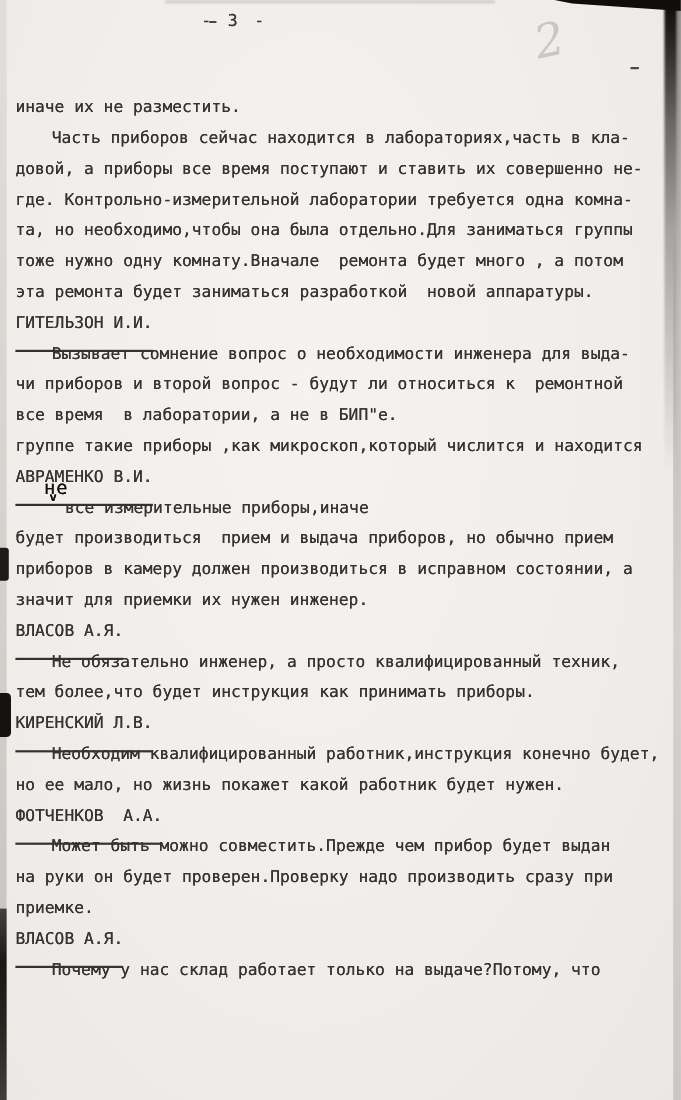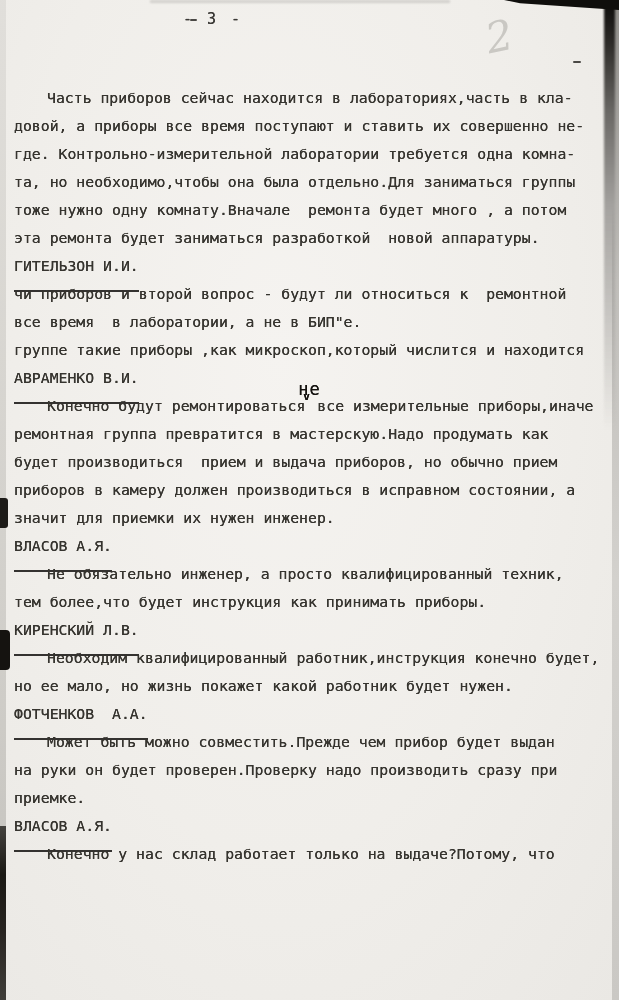--- a/index.html
+++ b/index.html
@@ -92,43 +92,44 @@
   <div class="top-wedge"></div>
   <div class="top-smudge"></div>
   <div class="speck s1"></div>
   <div class="speck s2"></div>
 
   <div class="page-number">- 3 -</div>
 
   <div class="hw-mark">2</div>
 
   <div class="text-block">
+      <div class="line">иначе их не разместить.</div>
       <div class="line indent">Часть приборов сейчас находится в лабораториях,часть в кла-</div>
       <div class="line">довой, а приборы все время поступают и ставить их совершенно не-</div>
       <div class="line">где. Контрольно-измерительной лаборатории требуется одна комна-</div>
       <div class="line">та, но необходимо,чтобы она была отдельно.Для заниматься группы</div>
       <div class="line">тоже нужно одну комнату.Вначале  ремонта будет много , а потом</div>
       <div class="line">эта ремонта будет заниматься разработкой  новой аппаратуры.</div>
       <div class="line heading"><span class="hl">ГИТЕЛЬЗОН И.И.</span></div>
+      <div class="line indent">Вызывает сомнение вопрос о необходимости инженера для выда-</div>
       <div class="line">чи приборов и второй вопрос - будут ли относиться к  ремонтной</div>
       <div class="line">все время  в лаборатории, а не в БИП"е.</div>
       <div class="line">группе такие приборы ,как микроскоп,который числится и находится</div>
       <div class="line heading"><span class="hl">АВРАМЕНКО В.И.</span></div>
-      <div class="line indent"><span>Конечно будут ремонтироваться</span><span class="ins-anchor"><span class="ins-word">не</span><span class="ins-caret">v</span></span><span>все измерительные приборы,иначе</span></div>
-      <div class="line">ремонтная группа превратится в мастерскую.Надо продумать как</div>
+      <div class="line indent"><span class="ins-anchor"><span class="ins-word">не</span><span class="ins-caret">v</span></span><span>все измерительные приборы,иначе</span></div>
       <div class="line">будет производиться  прием и выдача приборов, но обычно прием</div>
       <div class="line">приборов в камеру должен производиться в исправном состоянии, а</div>
       <div class="line">значит для приемки их нужен инженер.</div>
       <div class="line heading"><span class="hl">ВЛАСОВ А.Я.</span></div>
       <div class="line indent">Не обязательно инженер, а просто квалифицированный техник,</div>
       <div class="line">тем более,что будет инструкция как принимать приборы.</div>
       <div class="line heading"><span class="hl">КИРЕНСКИЙ Л.В.</span></div>
       <div class="line indent">Необходим квалифицированный работник,инструкция конечно будет,</div>
       <div class="line">но ее мало, но жизнь покажет какой работник будет нужен.</div>
       <div class="line heading"><span class="hl">ФОТЧЕНКОВ  А.А.</span></div>
       <div class="line indent">Может быть можно совместить.Прежде чем прибор будет выдан</div>
       <div class="line">на руки он будет проверен.Проверку надо производить сразу при</div>
       <div class="line">приемке.</div>
       <div class="line heading"><span class="hl">ВЛАСОВ А.Я.</span></div>
-      <div class="line indent">Конечно у нас склад работает только на выдаче?Потому, что</div>
+      <div class="line indent">Почему у нас склад работает только на выдаче?Потому, что</div>
     </div>
 
 </div>
 
 </body></html>

